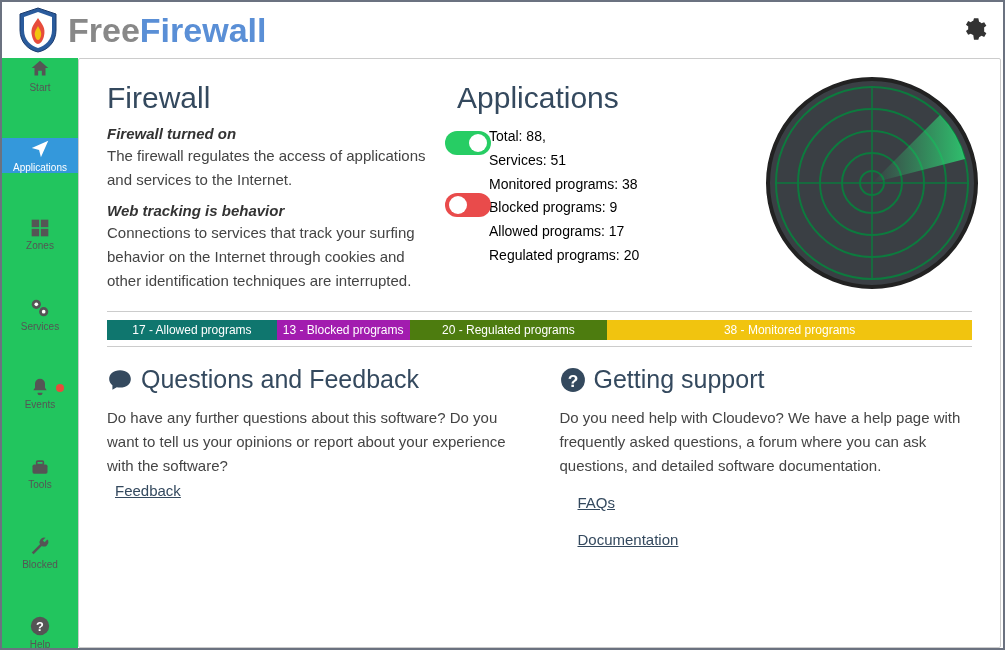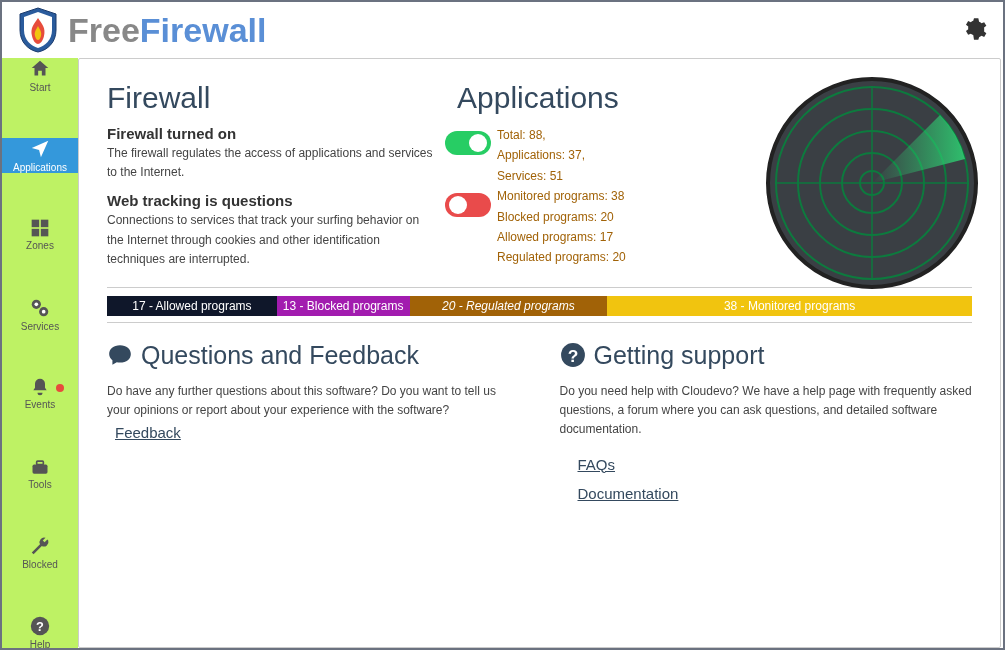--- a/index.html
+++ b/index.html
@@ -3,48 +3,48 @@
 <meta charset="utf-8">
 <style>
 * { margin: 0; padding: 0; box-sizing: border-box; font-family: Arial, sans-serif; }
 body { width: 1005px; height: 650px; background: #fff; border: 2px solid #6b7280; overflow: hidden; }
 .header { height: 56px; display: flex; align-items: center; padding: 0 14px; position: relative; }
 .logo-shield { width: 44px; height: 48px; margin-right: 8px; }
 .brand-free { font-size: 34px; font-weight: bold; color: #888; text-align: right; }
 .brand-firewall { font-size: 34px; font-weight: bold; color: #5a8fd6; }
 .gear-btn { position: absolute; right: 16px; top: 14px; cursor: pointer; color: #333; }
 .container { display: flex; height: calc(650px - 56px - 2px); }
-.sidebar { width: 76px; background: #bef264; display: flex; flex-direction: column; gap: 44px; }
+.sidebar { width: 76px; background: #22c55e; display: flex; flex-direction: column; gap: 44px; }
 .sidebar-item { height: 58px; display: flex; flex-direction: column; align-items: center; justify-content: center; cursor: pointer; color: #555; position: relative; }
 .sidebar-item.active { background: #3498db; color: #fff; }
 .sidebar-item .si-icon { margin-bottom: 2px; }
 .sidebar-item .si-label { font-size: 10px; }
 .sidebar-item .badge { position: absolute; top: 8px; right: 14px; width: 8px; height: 8px; border-radius: 50%; background: #e74c3c; }
 .main { flex: 1; background: #fff; padding: 22px 28px 20px 28px; border: 1px solid #ccc; border-radius: 2px; margin: 0 2px 2px 0; overflow: hidden; }
 .top-row { display: flex; gap: 20px; position: relative; }
 .col-firewall { width: 330px; }
 .col-apps { flex: 1; }
 .col-controls { position: absolute; left: 338px; top: 50px; display: flex; flex-direction: column; gap: 38px; }
 h2 { font-size: 30px; font-weight: normal; color: #34495e; margin-bottom: 10px; }
-.subhead { font-weight: bold; color: #333; font-size: 15px; margin-bottom: 2px; }
-.body-text { color: #444; font-size: 12px; line-height: 1.6; }
-.apps-stats { color: #a16207; font-size: 12px; line-height: 1.7; margin-left: 40px; }
+.subhead { font-weight: bold; color: #333; font-size: 15px; margin-bottom: 2px; font-style: italic; }
+.body-text { color: #444; font-size: 15px; line-height: 1.6; }
+.apps-stats { color: #000000; font-size: 14px; line-height: 1.7; margin-left: 32px; }
 .toggle { width: 46px; height: 24px; border-radius: 12px; position: relative; cursor: pointer; }
 .toggle .knob { width: 18px; height: 18px; background: #fff; border-radius: 50%; position: absolute; top: 3px; }
 .toggle.on { background: #27cd64; } .toggle.on .knob { right: 4px; }
 .toggle.off { background: #e94b4b; } .toggle.off .knob { left: 4px; }
 .radar-wrap { position: absolute; right: -10px; top: -8px; }
 hr.sep { border: none; border-top: 1px solid #ccc; margin: 18px 0 8px 0; }
 .status-bar { display: flex; height: 20px; font-size: 12px; color: #fff; margin-bottom: 6px; }
 .status-seg { display: flex; align-items: center; justify-content: center; white-space: nowrap; padding: 0 6px; }
-.seg-green { background: #0f172a; } .seg-red { background: #a21caf; } .seg-teal { background: #a16207; font-style: italic; } .seg-yellow { background: #f1c40f; }
+.seg-green { background: #0f766e; } .seg-red { background: #a21caf; } .seg-teal { background: #4d7c0f; } .seg-yellow { background: #f1c40f; }
 .bottom-row { display: flex; gap: 40px; margin-top: 18px; }
 .bottom-col { flex: 1; }
 .bottom-col h3 { font-size: 25px; font-weight: normal; color: #34495e; display: flex; align-items: center; gap: 8px; margin-bottom: 12px; }
-.link { color: #34495e; text-decoration: underline; cursor: pointer; font-size: 15px; display: block; margin-top: 12px; margin-left: 18px; }
+.link { color: #34495e; text-decoration: underline; cursor: pointer; font-size: 15px; display: block; margin-top: 20px; margin-left: 18px; }
 </style>
 </head>
 <body>
 
 <div class="header">
   <svg class="logo-shield" viewBox="0 0 44 48">
     <path d="M22 2 L40 8 V24 C40 36 32 44 22 46 C12 44 4 36 4 24 V8 Z" fill="#2a5b9c" stroke="#1a3a6c" stroke-width="1"></path>
     <path d="M22 6 L36 11 V24 C36 34 29 40 22 42 C15 40 8 34 8 24 V11 Z" fill="#fff"></path>
     <path d="M22 12 C18 18 14 22 16 30 C17 35 20 38 22 38 C24 38 27 35 28 30 C30 22 26 18 22 12 Z" fill="#e74c3c"></path>
     <path d="M22 20 C20 24 18 26 19 30 C20 33 21 34 22 34 C23 34 24 33 25 30 C26 26 24 24 22 20 Z" fill="#f1c40f"></path>
@@ -118,41 +118,40 @@
       <span class="si-label">Help</span>
     </div>
   </div>
 
   <div class="main">
     <div class="top-row">
       <div class="col-firewall">
         <h2>Firewall</h2>
         <div class="subhead">Firewall turned on</div>
         <div class="body-text">The firewall regulates the access of applications and services to the Internet.</div>
-        <div class="subhead" style="margin-top:10px">Web tracking is questions</div>
+        <div class="subhead" style="margin-top:10px">Web tracking is behavior</div>
         <div class="body-text">Connections to services that track your surfing behavior on the Internet through cookies and other identification techniques are interrupted.</div>
       </div>
 
       <div class="col-controls">
         <div class="toggle on">
             <div class="knob"></div>
           </div>
         <div class="toggle off">
             <div class="knob"></div>
           </div>
       </div>
 
       <div class="col-apps">
         <h2>Applications</h2>
         <div class="apps-stats">
           <div>Total: 88,</div>
-          <div>Applications: 37,</div>
           <div>Services: 51</div>
           <div>Monitored programs: 38</div>
-          <div>Blocked programs: 20</div>
+          <div>Blocked programs: 9</div>
           <div>Allowed programs: 17</div>
           <div>Regulated programs: 20</div>
         </div>
       </div>
 
       <div class="radar-wrap">
         <svg width="220" height="220" viewBox="0 0 220 220">
           <circle cx="110" cy="110" r="104" fill="#3a3f44" stroke="#222" stroke-width="4"></circle>
           <circle cx="110" cy="110" r="96" fill="none" stroke="#0d7a3e" stroke-width="2"></circle>
           <circle cx="110" cy="110" r="74" fill="none" stroke="#0d7a3e" stroke-width="2"></circle>

